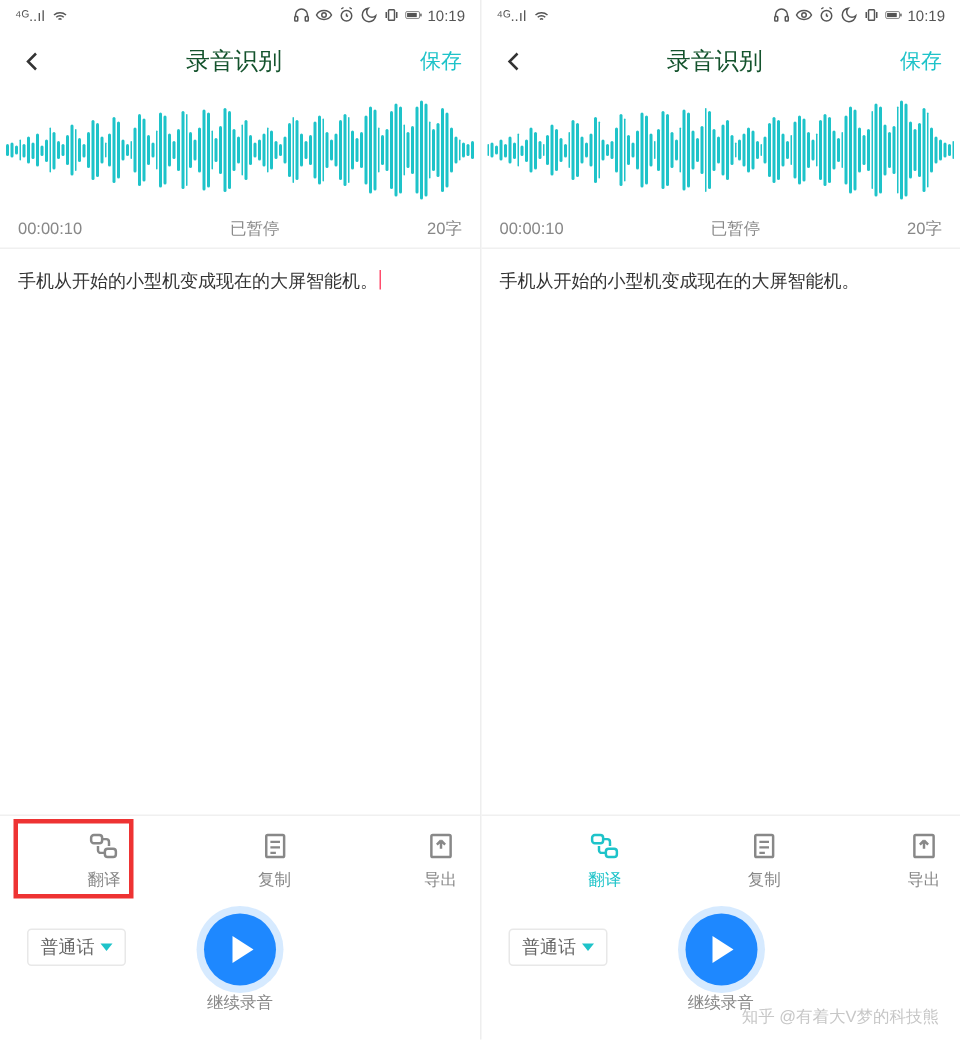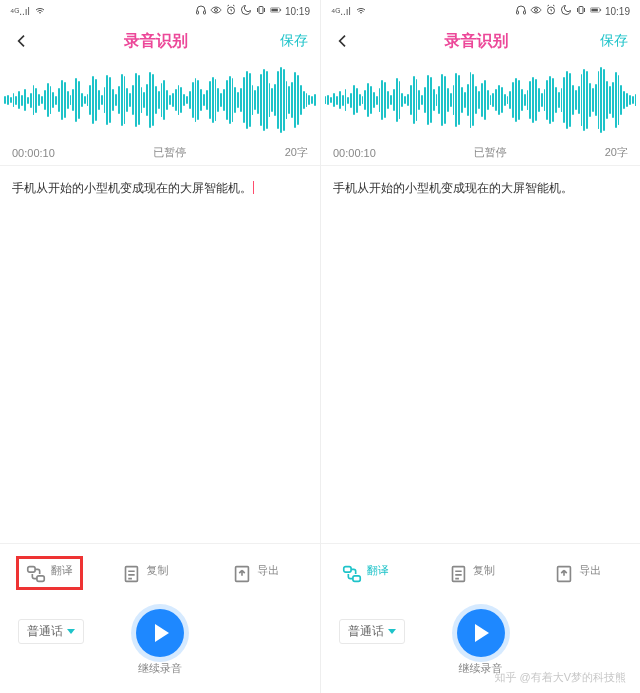--- a/index.html
+++ b/index.html
@@ -17,21 +17,21 @@
 
   
   .statusbar { height: 22px; display:flex; align-items:center; justify-content:space-between; padding:0 10px; font-size:10px; color:#555; }
   .statusbar .sb-left { display:flex; gap:4px; align-items:center;}
   .statusbar .sb-right { display:flex; gap:3px; align-items:center;}
   .sb-ic { width:12px; height:12px; display:inline-block; }
 
   
   .header { height: 38px; display:flex; align-items:center; justify-content:space-between; padding:0 12px; }
   .back { width:20px; height:20px; color:#333; display:flex; align-items:center; justify-content:center;}
-  .title { font-size:16px; font-weight:700; color:#ec4899; }
+  .title { font-size:16px; font-weight:400; color:#14532d; }
   .save { font-size:14px; color:#1ec3c9; }
 
   
   .waveform { height: 80px; display:flex; align-items:center; justify-content:center; gap:1px; padding:0 4px; overflow:hidden;}
   .wbar { width:2px; background:#1ec3c9; border-radius:1px; }
 
   
   .statusrow { height:26px; display:flex; align-items:center; justify-content:space-between; padding:0 12px; font-size:11px; color:#888; border-bottom:1px solid #f0f0f0;}
   
   
@@ -44,21 +44,21 @@
     position:absolute; left:6px; right:6px; top:166px;
     border:3px solid #e33; padding:10px 28px 10px 12px;
     font-size:11px; color:#444; background:#fff;
     min-height:70px;
     display:flex; align-items:flex-start;
   }
   .translation-box .close { position:absolute; right:8px; top:8px; color:#888; font-size:14px; line-height:1; }
 
   
   .toolbar { height:60px; display:flex; align-items:center; justify-content:space-around; border-top:1px solid #f0f0f0;}
-  .tool { display:flex; flex-direction:row; align-items:flex-start; gap:4px; font-size:11px; color:#888; width:67px;}
+  .tool { display:flex; flex-direction:column; align-items:flex-end; gap:4px; font-size:11px; color:#888; width:80px;}
   .tool.active { color:#1ec3c9; }
   .tool-ic { width:22px; height:22px; }
   .tool-hl { border:3px solid #e33; padding:4px 6px 2px; margin:-4px -6px -2px; }
 
   
   .playrow { height:90px; display:flex; align-items:flex-start; justify-content:center; position:relative; padding-top:6px;}
   .lang { position:absolute; left:18px; top:16px; font-size:12px; color:#666; display:flex; align-items:center; gap:4px; border:1px solid #e8e8e8; border-radius:3px; padding:3px 8px;}
   .lang .tri { width:0;height:0;border-left:4px solid transparent;border-right:4px solid transparent;border-top:5px solid #1ec3c9;}
   .playwrap { display:flex; flex-direction:column; align-items:center; gap:4px;}
   .playbtn { width:48px; height:48px; border-radius:50%; background:#1e88ff; display:flex; align-items:center; justify-content:center; box-shadow:0 0 0 5px rgba(30,136,255,0.18);}

